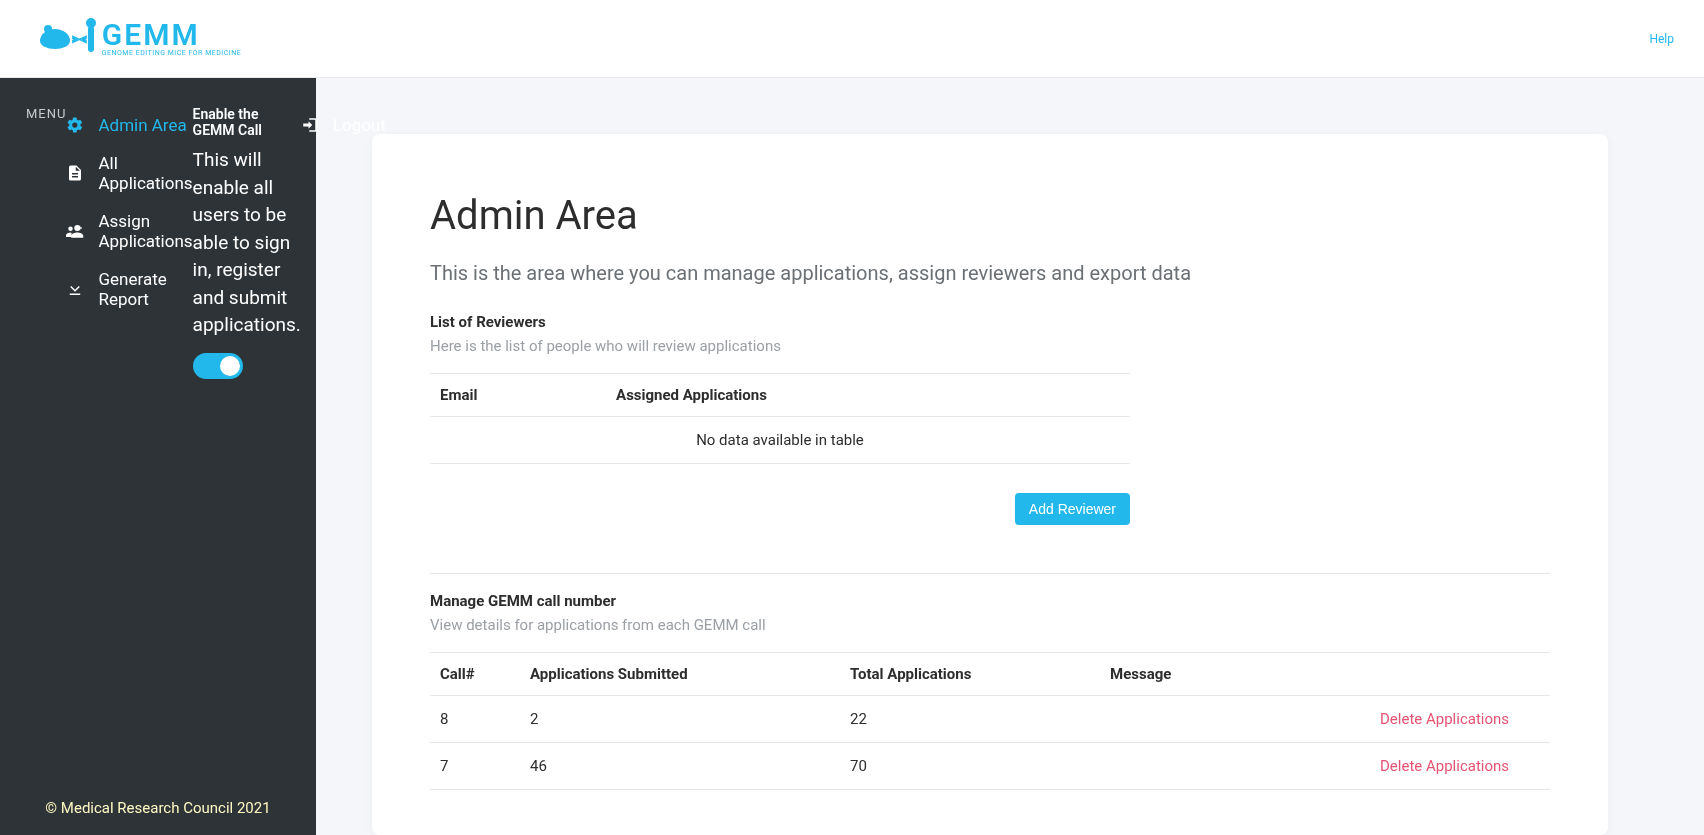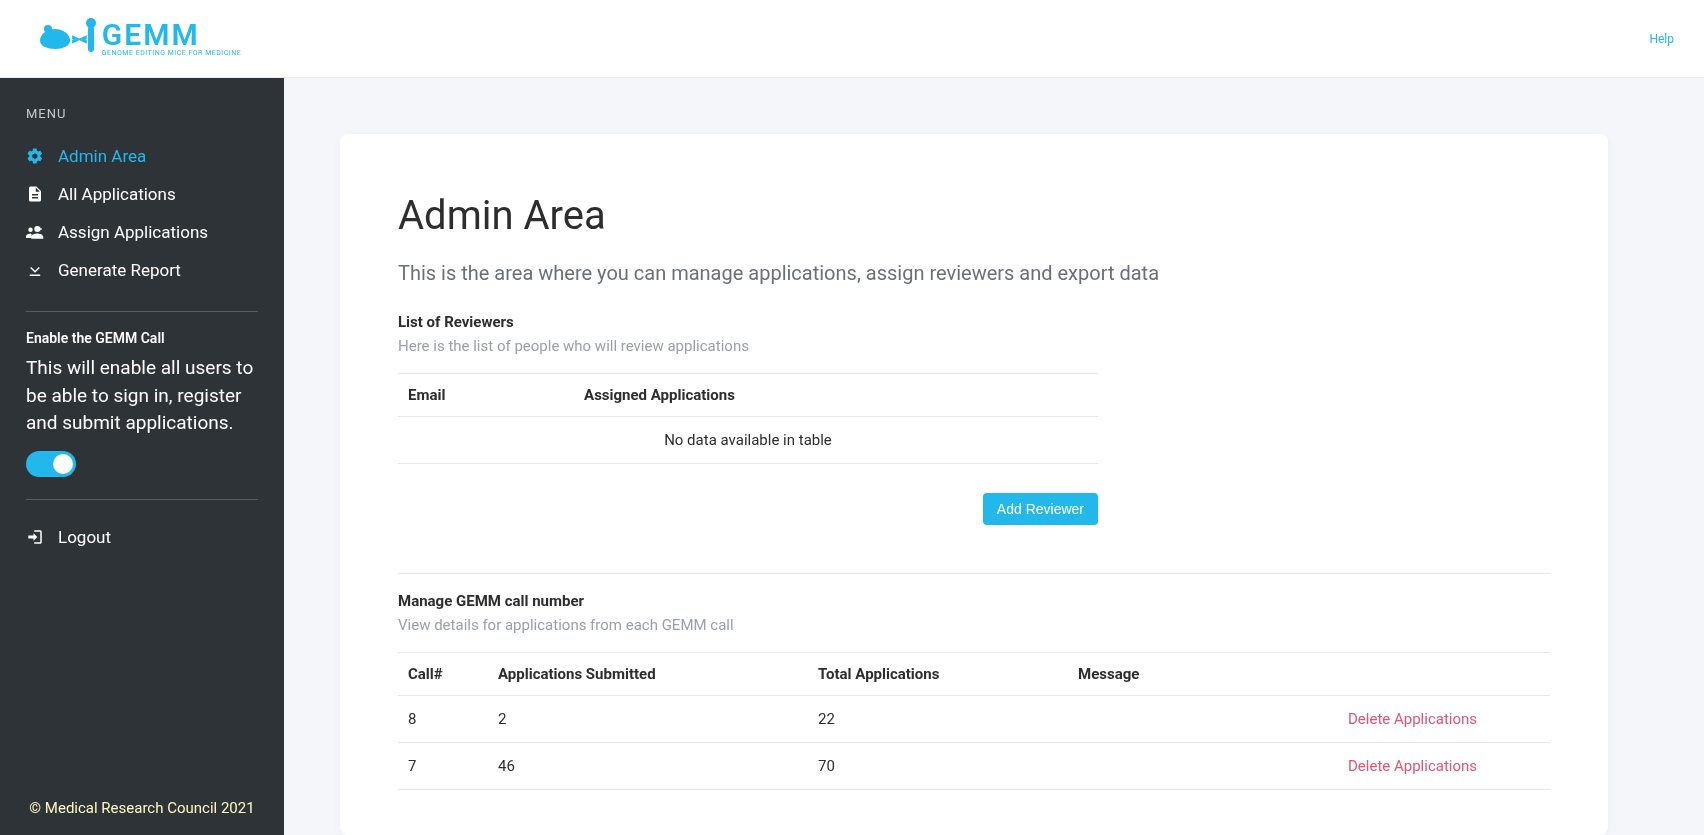--- a/index.html
+++ b/index.html
@@ -88,27 +88,27 @@
     color: #22b8eb;
     font-size: 12px;
     text-decoration: none;
   }
 
   .layout {
     display: flex;
     height: calc(100% - 78px);
   }
   .sidebar {
-    width: 284px;
+    width: 316px;
     background: #2e3338;
     color: #fff;
     padding: 28px 26px 0 26px;
     position: relative;
     display: flex;
-    flex-direction: column;
+    flex-direction: row;
   }
   .menu-label {
     font-size: 13px;
     color: #c8c9ca;
     letter-spacing: 1px;
     margin-bottom: 16px;
   }
   .nav-list {
     list-style: none;
   }

